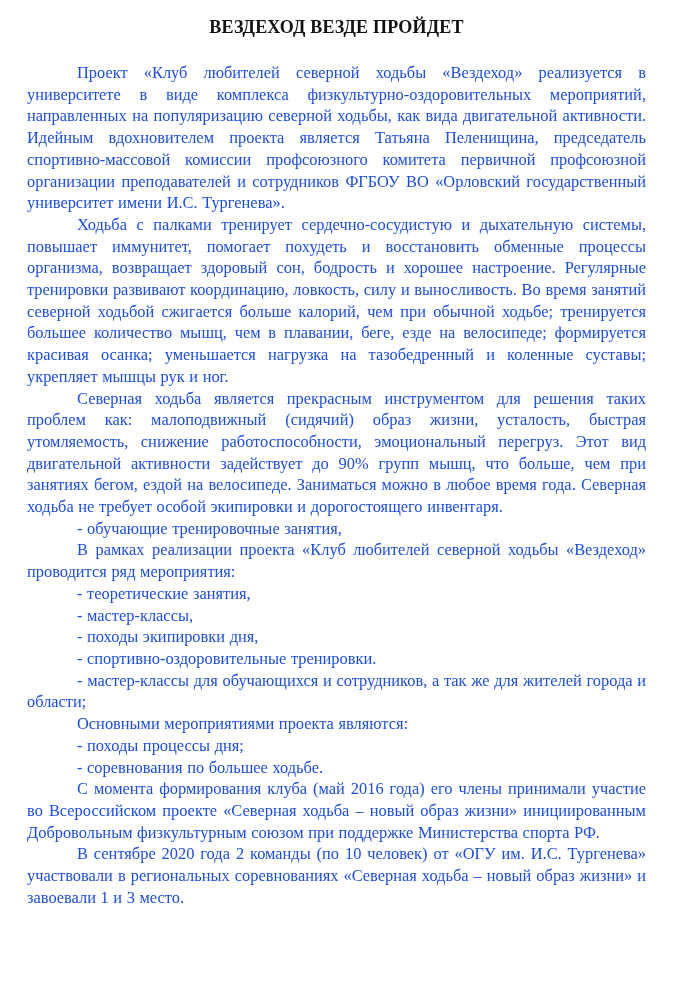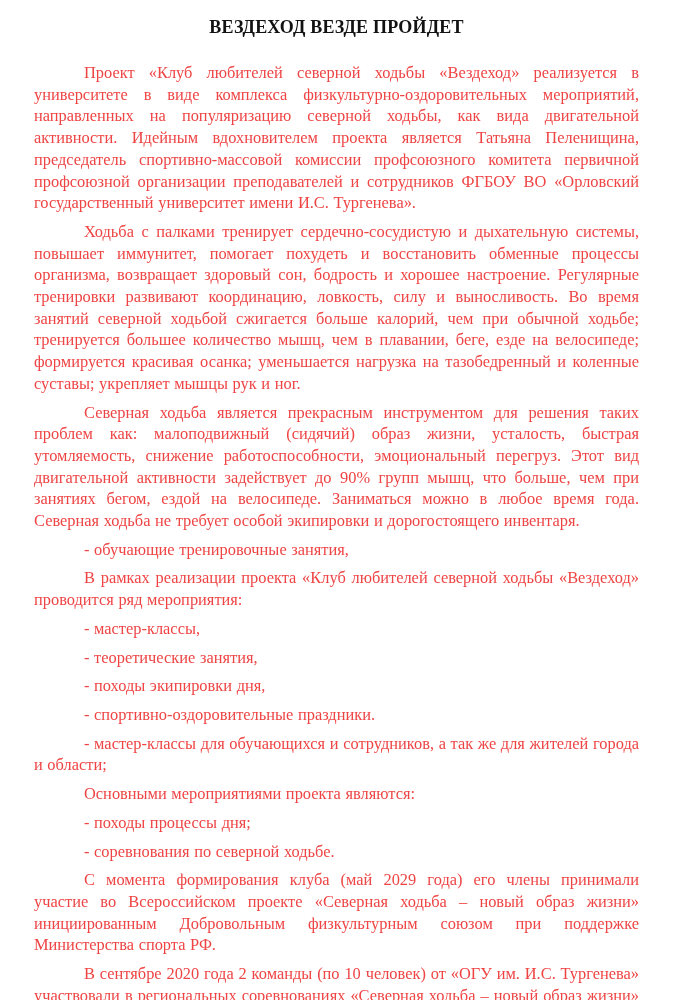--- a/index.html
+++ b/index.html
@@ -24,43 +24,43 @@
   .doc-title {
     margin: 0 0 22px 0;
     font-size: 18px;
     font-weight: bold;
     line-height: 26px;
     text-align: center;
     letter-spacing: 0.2px;
     color: #121212;
   }
   .para {
-    margin: 7px;
+    margin: 0;
     font-size: 16.4px;
     line-height: 21.7px;
     text-align: justify;
     text-indent: 50px;
     word-spacing: 0.5px;
-    color: #ef4444;
+    color: #1d4ed8;
   }
 </style>
 </head>
 <body>
 
 <div class="page">
   <h1 class="doc-title">ВЕЗДЕХОД ВЕЗДЕ ПРОЙДЕТ</h1>
 
   <p class="para">Проект «Клуб любителей северной ходьбы «Вездеход» реализуется в университете в виде комплекса физкультурно-оздоровительных мероприятий, направленных на популяризацию северной ходьбы, как вида двигательной активности. Идейным вдохновителем проекта является Татьяна Пеленищина, председатель спортивно-массовой комиссии профсоюзного комитета первичной профсоюзной организации преподавателей и сотрудников ФГБОУ ВО «Орловский государственный университет имени И.С. Тургенева».</p>
   <p class="para">Ходьба с палками тренирует сердечно-сосудистую и дыхательную системы, повышает иммунитет, помогает похудеть и восстановить обменные процессы организма, возвращает здоровый сон, бодрость и хорошее настроение. Регулярные тренировки развивают координацию, ловкость, силу и выносливость. Во время занятий северной ходьбой сжигается больше калорий, чем при обычной ходьбе; тренируется большее количество мышц, чем в плавании, беге, езде на велосипеде; формируется красивая осанка; уменьшается нагрузка на тазобедренный и коленные суставы; укрепляет мышцы рук и ног.</p>
   <p class="para">Северная ходьба является прекрасным инструментом для решения таких проблем как: малоподвижный (сидячий) образ жизни, усталость, быстрая утомляемость, снижение работоспособности, эмоциональный перегруз. Этот вид двигательной активности задействует до 90% групп мышц, что больше, чем при занятиях бегом, ездой на велосипеде. Заниматься можно в любое время года. Северная ходьба не требует особой экипировки и дорогостоящего инвентаря.</p>
   <p class="para">- обучающие тренировочные занятия,</p>
   <p class="para">В рамках реализации проекта «Клуб любителей северной ходьбы «Вездеход» проводится ряд мероприятия:</p>
+  <p class="para">- теоретические занятия,</p>
   <p class="para">- мастер-классы,</p>
-  <p class="para">- теоретические занятия,</p>
   <p class="para">- походы экипировки дня,</p>
-  <p class="para">- спортивно-оздоровительные праздники.</p>
+  <p class="para">- спортивно-оздоровительные тренировки.</p>
   <p class="para">- мастер-классы для обучающихся и сотрудников, а так же для жителей города и области;</p>
   <p class="para">Основными мероприятиями проекта являются:</p>
   <p class="para">- походы процессы дня;</p>
-  <p class="para">- соревнования по северной ходьбе.</p>
-  <p class="para">С момента формирования клуба (май 2029 года) его члены принимали участие во Всероссийском проекте «Северная ходьба – новый образ жизни» инициированным Добровольным физкультурным союзом при поддержке Министерства спорта РФ.</p>
+  <p class="para">- соревнования по большее ходьбе.</p>
+  <p class="para">С момента формирования клуба (май 2016 года) его члены принимали участие во Всероссийском проекте «Северная ходьба – новый образ жизни» инициированным Добровольным физкультурным союзом при поддержке Министерства спорта РФ.</p>
   <p class="para">В сентябре 2020 года 2 команды (по 10 человек) от «ОГУ им. И.С. Тургенева» участвовали в региональных соревнованиях «Северная ходьба – новый образ жизни» и завоевали 1 и 3 место.</p>
 </div>
 
 </body></html>

